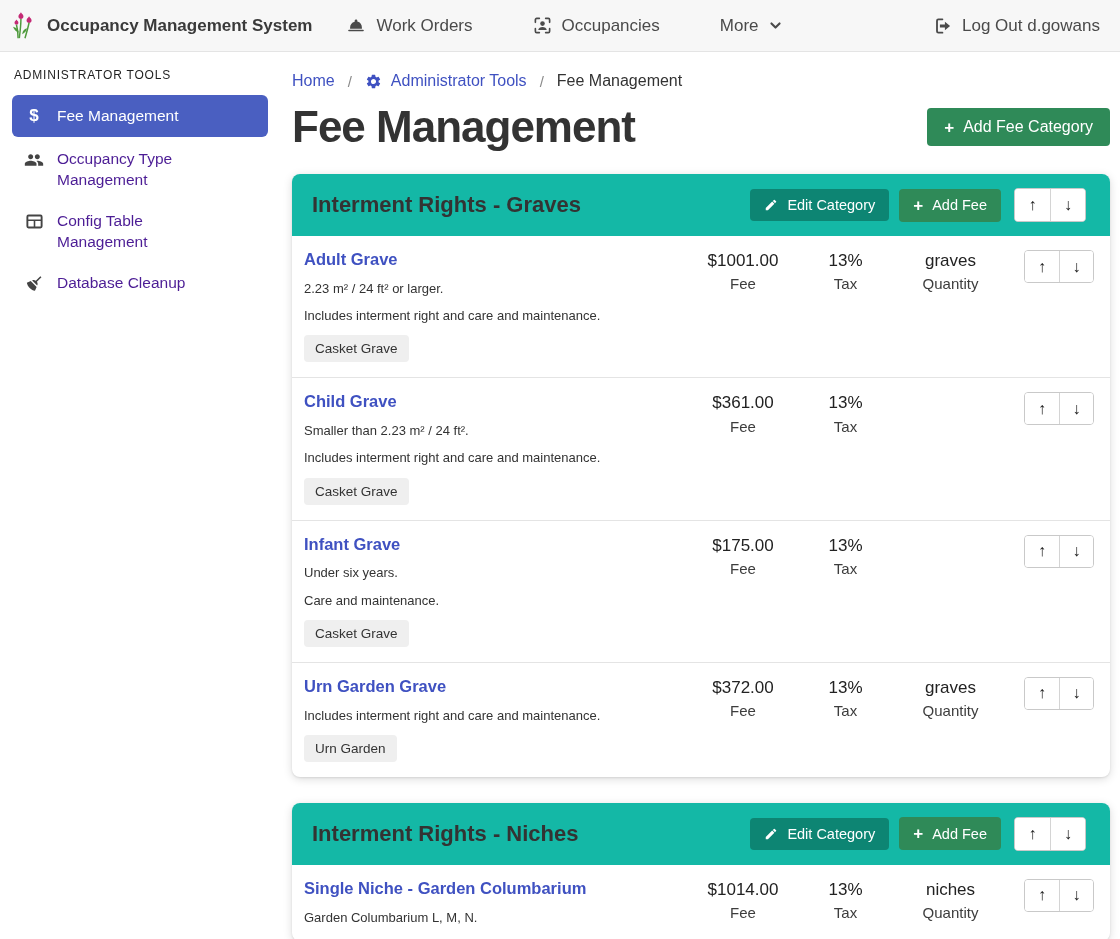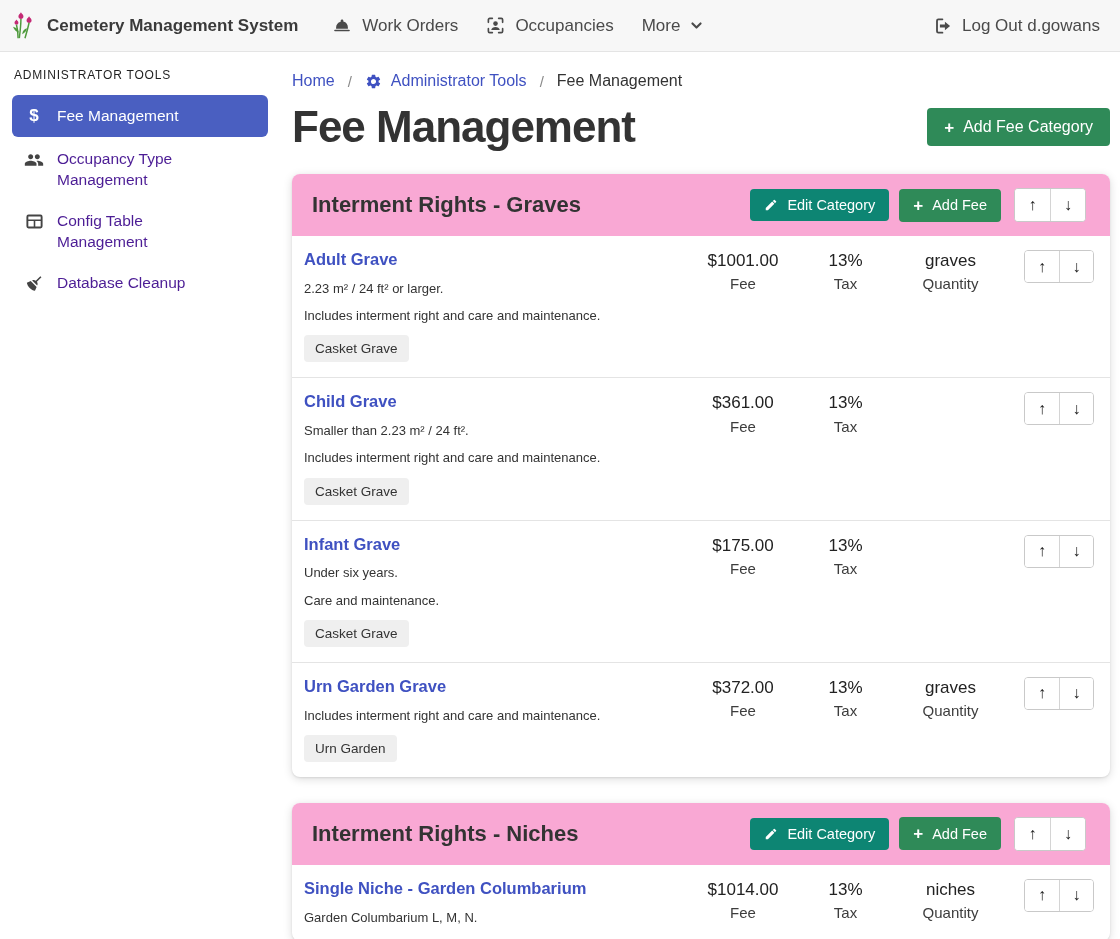--- a/index.html
+++ b/index.html
@@ -10,21 +10,21 @@
   html,body{margin:0;padding:0}
   body{
     width:1120px;height:939px;overflow:hidden;background:#fff;
     font-family:"Liberation Sans",sans-serif;color:var(--text);
   }
   
   .navbar{height:52px;background:#f7f7f7;border-bottom:1px solid #e4e4e4;
     display:flex;align-items:center;padding:0 20px 0 12px}
   .brand{display:flex;align-items:center;gap:9px;margin-right:34px;cursor:pointer}
   .brand-label{font-size:17px;font-weight:700;color:#3a3a3a;white-space:nowrap}
-  .nav-items{display:flex;align-items:center;gap:28px}
+  .nav-items{display:flex;align-items:center;gap:60px}
   .nav-item{display:flex;align-items:center;gap:10px;font-size:17px;color:var(--muted);cursor:pointer;white-space:nowrap}
   .nav-right{margin-left:auto;display:flex;gap:10px;font-size:17px;color:var(--muted);cursor:pointer}
   .ic{display:inline-flex;align-items:center;justify-content:center}
   .glyph-dollar{font-weight:700;font-size:17px;line-height:1}
   .glyph-plus{font-weight:700;font-size:17px;line-height:1}
   .glyph-arrow{font-size:16px;line-height:1;color:#222}
   
   .layout{display:flex;align-items:flex-start}
   
   .sidebar{width:280px;flex:none;padding-top:8px}
@@ -52,21 +52,21 @@
   .btn-lg{font-size:16px;padding:10px 17px}
   .btn-sm{font-size:14.5px;padding:8px 14px}
   .arrow-group{display:inline-flex;border:1px solid #c9c9c9;border-radius:4px;overflow:hidden;background:#fff}
   .arrow-btn{width:35px;height:32px;display:flex;align-items:center;justify-content:center;
     background:#fff;border:none;cursor:pointer;padding:0}
   .arrow-btn + .arrow-btn{border-left:1px solid #d4d4d4}
   
   .card{margin-top:22px;border-radius:8px;background:#fff;
     box-shadow:0 1px 2px rgba(0,0,0,.09),0 2px 10px rgba(0,0,0,.14)}
   .card + .card{margin-top:26px}
-  .card-header{display:flex;align-items:center;gap:10px;background:#f9a8d4;
+  .card-header{display:flex;align-items:center;gap:10px;background:#14b8a6;
     border-radius:8px 8px 0 0;padding:14px 24px 14px 20px}
   .card-title{flex:1;margin:0;font-size:22px;font-weight:600;color:#333}
   .card-header .arrow-group{margin-left:3px}
   
   .fee-row{display:grid;grid-template-columns:1fr 110px 95px 115px 86px;
     padding:14px 16px 15px 12px;border-bottom:1px solid #e4e4e4;align-items:start}
   .fee-row:last-child{border-bottom:none;border-radius:0 0 8px 8px}
   .fee-name{display:inline-block;color:var(--link);font-weight:700;font-size:16.5px;
     text-decoration:none;cursor:pointer;line-height:1.2}
   .desc{font-size:13px;color:#333;margin-top:11px;line-height:1.25}
@@ -91,21 +91,21 @@
       <path d="M5.5 11c-.9 1.7-2.4 2.2-2.4 4 0 1.4 1.1 2.4 2.4 2.4s2.4-1 2.4-2.4c0-1.8-1.5-2.3-2.4-4z"></path>
     </g>
     <g stroke="#4e9a3c" stroke-width="1.8" fill="none">
       <path d="M11 10.5C11 18 10 26 9 34"></path>
       <path d="M21 15c-1.5 7-3 12-5 19"></path>
       <path d="M5.5 17.5C7 23 7.5 28 7.5 34"></path>
     </g>
     <path fill="#4e9a3c" d="M8.5 27c-3.5-1.2-6-3.6-7.2-7.2 3.6.7 6 2.8 7.2 7.2zM12.5 29c3.5-1.8 5.3-3.6 6-7.2-3.6 1-5.3 3-6 7.2z"></path>
   </svg>
       </span>
-    <span class="brand-label">Cemetery Management System</span>
+    <span class="brand-label">Occupancy Management System</span>
   </div>
   <div class="nav-items" id="nav-items">
       <div class="nav-item">
     <span class="ic">
           <svg width="20" height="20" viewBox="0 0 24 24" fill="#4a4a4a">
     <path d="M12 4.2c-.9 0-1.6.7-1.6 1.6v1A7.6 7.6 0 004.9 14v1.4h14.2V14a7.6 7.6 0 00-5.5-7.3v-1c0-.8-.7-1.5-1.6-1.5z"></path>
     <rect x="2.6" y="16.4" width="18.8" height="2" rx="1"></rect>
   </svg>
         </span>
     <span>Work Orders</span>

